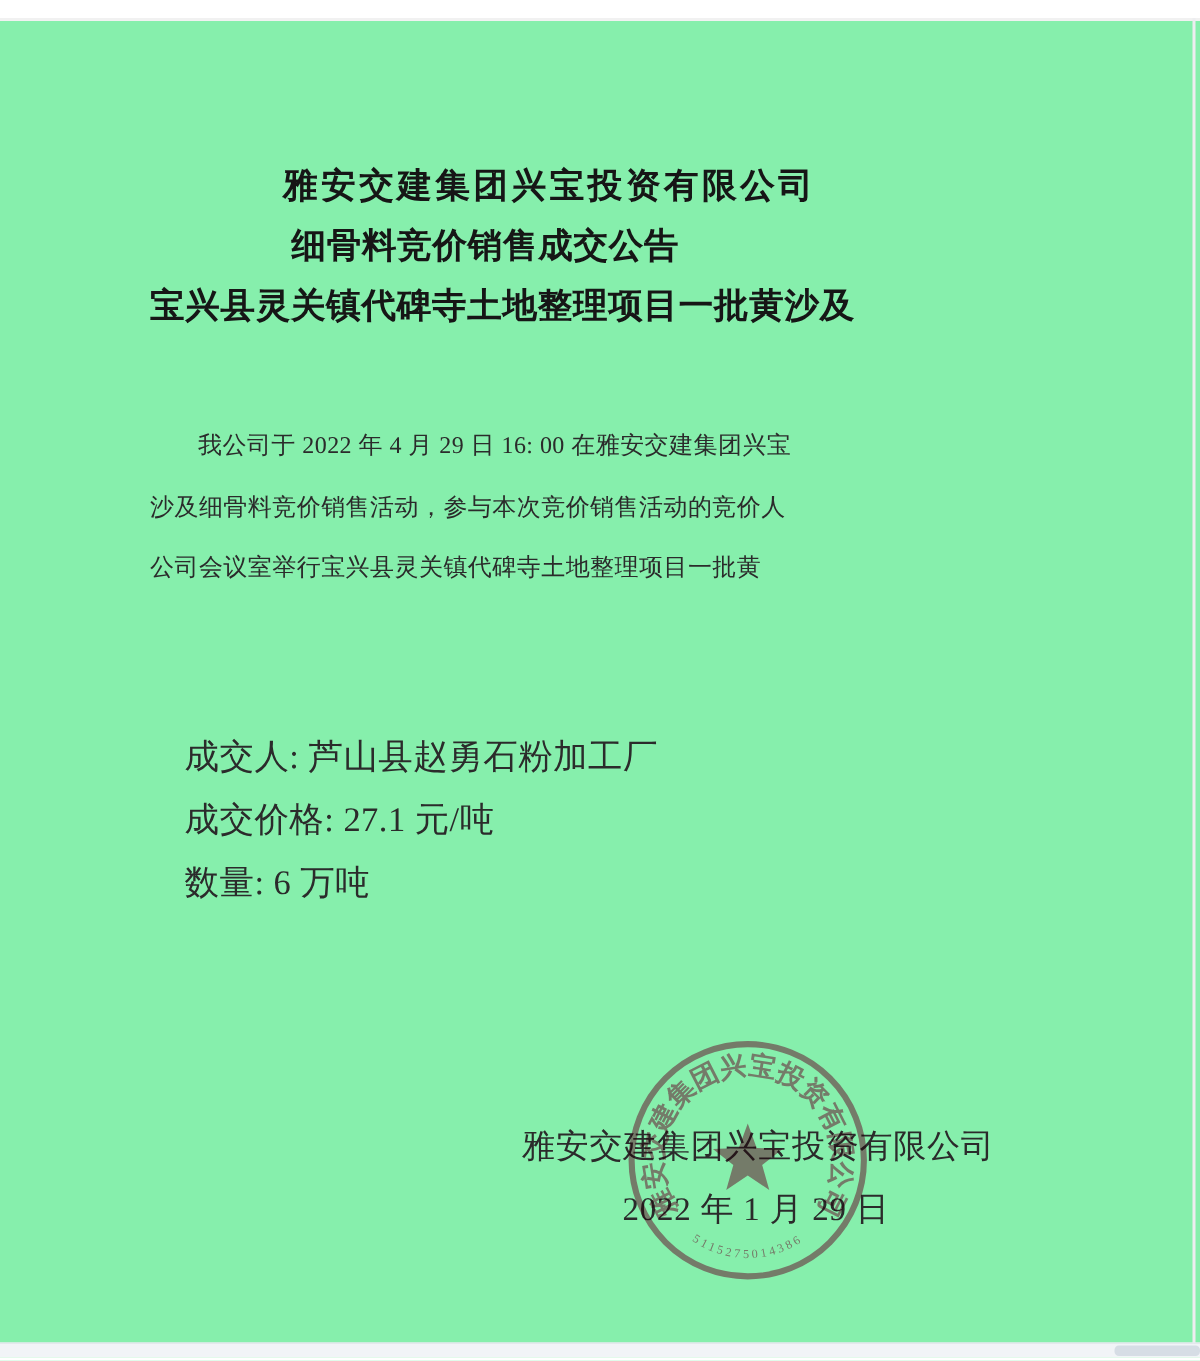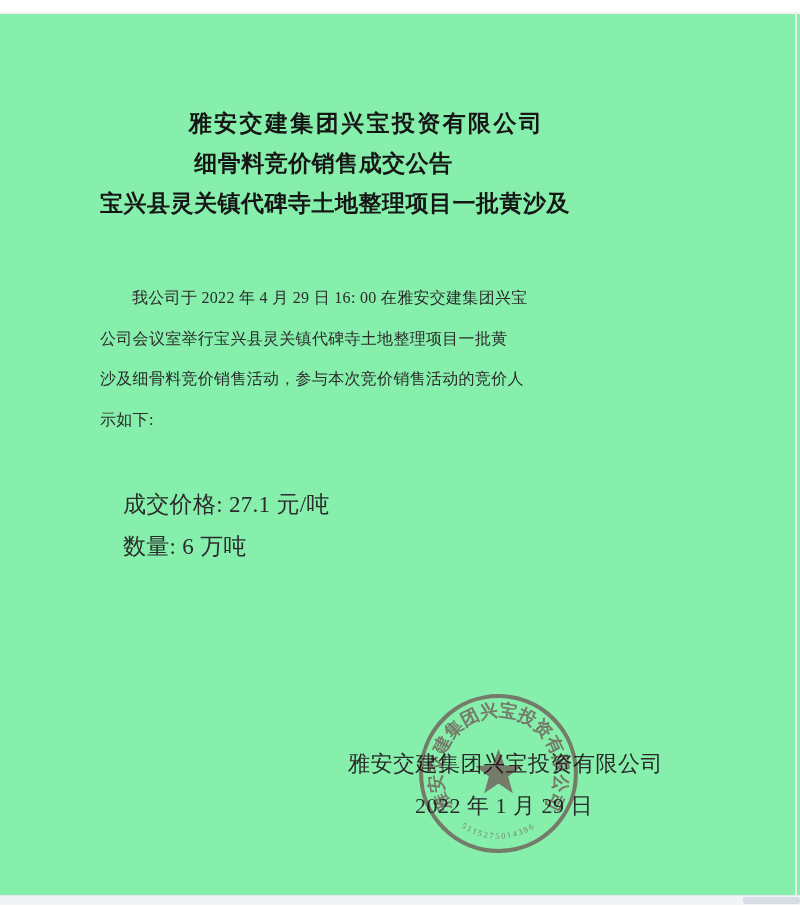--- a/index.html
+++ b/index.html
@@ -83,26 +83,26 @@
   <div class="right-edge"></div>
 
   <div class="title-block">
     <div class="title-line first">雅安交建集团兴宝投资有限公司</div>
     <div class="title-line">细骨料竞价销售成交公告</div>
     <div class="title-line">宝兴县灵关镇代碑寺土地整理项目一批黄沙及</div>
   </div>
 
   <div class="body-block">
     <div class="body-line indent">我公司于 2022 年 4 月 29 日 16: 00 在雅安交建集团兴宝</div>
+    <div class="body-line">沙及细骨料竞价销售活动，参与本次竞价销售活动的竞价人</div>
     <div class="body-line">公司会议室举行宝兴县灵关镇代碑寺土地整理项目一批黄</div>
-    <div class="body-line">沙及细骨料竞价销售活动，参与本次竞价销售活动的竞价人</div>
-    <div class="body-line">示如下:</div>
   </div>
 
   <div class="result-block">
+    <div class="result-line">成交人: 芦山县赵勇石粉加工厂</div>
     <div class="result-line">成交价格: 27.1 元/吨</div>
     <div class="result-line">数量: 6 万吨</div>
   </div>
 
   <div class="signature-block">
     <div class="signature-line">雅安交建集团兴宝投资有限公司</div>
     <div class="signature-line">2022 年 1 月 29 日</div>
   </div>
 
   <svg class="seal" viewBox="0 0 200 200" aria-hidden="true">

